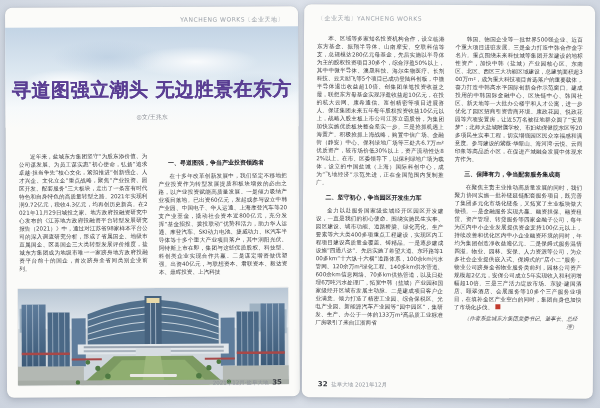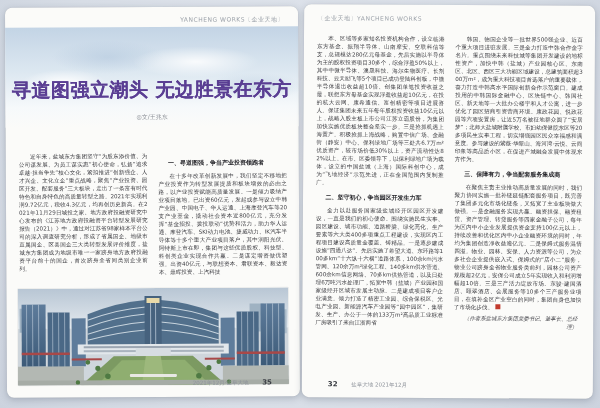--- a/index.html
+++ b/index.html
@@ -58,21 +58,21 @@
     margin-left:2px;vertical-align:baseline;
   }
 
   .photo{
     position:absolute;left:11px;top:281px;width:271px;height:97px;
     border-radius:1px;overflow:hidden;box-shadow:0 0 0 .5px rgba(0,0,0,.08);
   }
   .footer{position:absolute;font-size:5.5px;color:#8d929a;}
   .footer-l{right:16px;bottom:10px;text-align:right;}
   .footer-r{left:14px;bottom:9px;}
-  .pageno{font-weight:700;color:#3c3f45;font-size:7px;margin:0 12px;}
+  .pageno{font-weight:700;color:#3c3f45;font-size:7px;margin:0 2px;}
 </style>
 </head>
 <body>
 
 <div class="page page-left">
   <div class="runhead runhead-l">YANCHENG WORKS〔企业天地〕</div>
   <div class="sky"></div>
   <div class="headline">寻道图强立潮头 无边胜景在东方</div>
   <div class="byline">◎文/王兆东</div>
 

